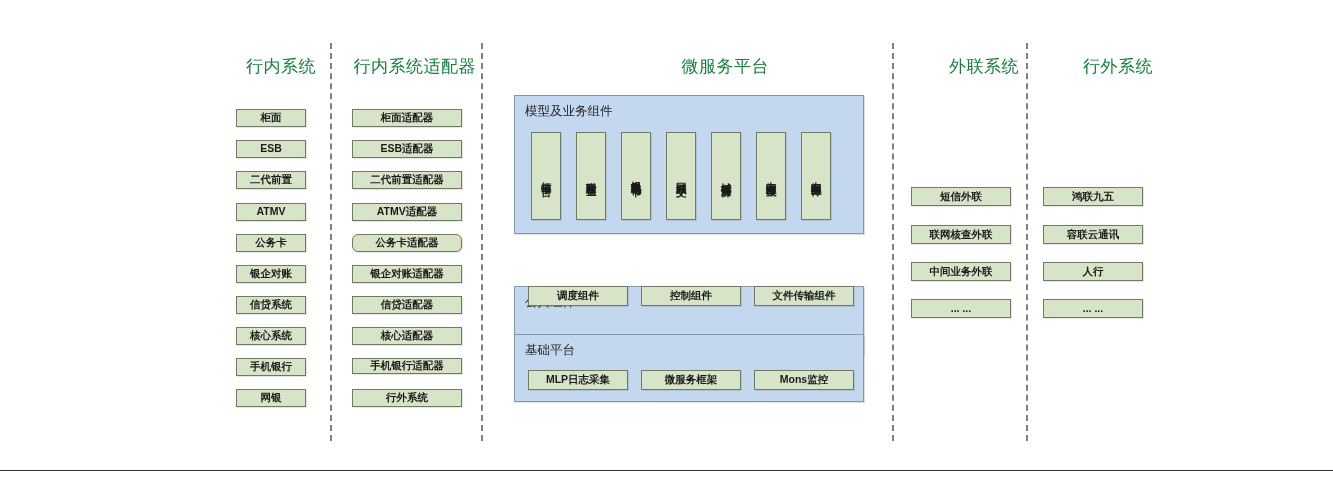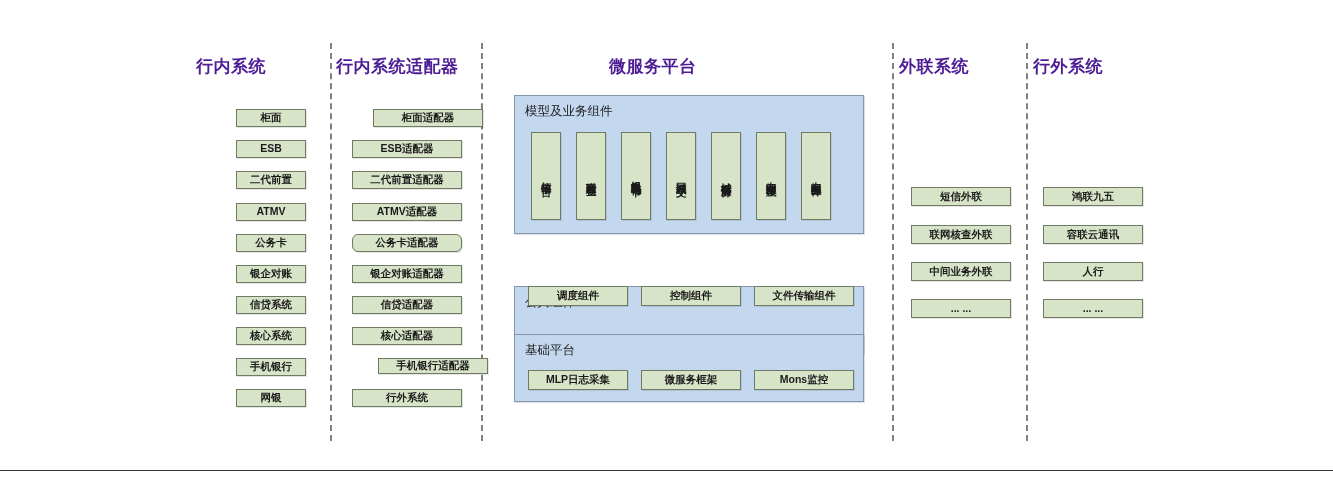--- a/index.html
+++ b/index.html
@@ -19,23 +19,23 @@
     position: absolute;
     left: 0; top: 0;
     width: 1333px;
     height: 483px;
   }
 
   
   .col-title {
     position: absolute;
     font-size: 17px;
-    font-weight: bold;
-    color: #4c1d95;
-    text-align: left;
+    font-weight: normal;
+    color: #15803d;
+    text-align: right;
     letter-spacing: 0.5px;
     white-space: nowrap;
   }
 
   
   .vsep {
     position: absolute;
     top: 43px;
     height: 398px;
     width: 0;
@@ -116,29 +116,29 @@
   <div class="node" style="left:236px; top:140px; width:70px; height:18px;">ESB</div>
   <div class="node" style="left:236px; top:171px; width:70px; height:18px;">二代前置</div>
   <div class="node" style="left:236px; top:203px; width:70px; height:18px;">ATMV</div>
   <div class="node" style="left:236px; top:234px; width:70px; height:18px;">公务卡</div>
   <div class="node" style="left:236px; top:265px; width:70px; height:18px;">银企对账</div>
   <div class="node" style="left:236px; top:296px; width:70px; height:18px;">信贷系统</div>
   <div class="node" style="left:236px; top:327px; width:70px; height:18px;">核心系统</div>
   <div class="node" style="left:236px; top:358px; width:70px; height:18px;">手机银行</div>
   <div class="node" style="left:236px; top:389px; width:70px; height:18px;">网银</div>
 
-  <div class="node" style="left:352px; top:109px; width:110px; height:18px;margin-left:21px;">柜面适配器</div>
+  <div class="node" style="left:352px; top:109px; width:110px; height:18px;">柜面适配器</div>
   <div class="node" style="left:352px; top:140px; width:110px; height:18px;">ESB适配器</div>
   <div class="node" style="left:352px; top:171px; width:110px; height:18px;">二代前置适配器</div>
   <div class="node" style="left:352px; top:203px; width:110px; height:18px;">ATMV适配器</div>
   <div class="node" style="left:352px; top:234px; width:110px; height:18px;border-radius:6px;">公务卡适配器</div>
   <div class="node" style="left:352px; top:265px; width:110px; height:18px;">银企对账适配器</div>
   <div class="node" style="left:352px; top:296px; width:110px; height:18px;">信贷适配器</div>
   <div class="node" style="left:352px; top:327px; width:110px; height:18px;">核心适配器</div>
-  <div class="node" style="left:352px; top:358px; width:110px; height:16px;margin-left:26px;">手机银行适配器</div>
+  <div class="node" style="left:352px; top:358px; width:110px; height:16px;">手机银行适配器</div>
   <div class="node" style="left:352px; top:389px; width:110px; height:18px;">行外系统</div>
 
   <div class="group" style="left:514px; top:95px; width:350px; height:139px;">
     <div class="group-label">模型及业务组件</div>
   </div>
   <div class="node vertical" style="left:531px; top:132px; width:30px; height:88px;">短信平台</div>
   <div class="node vertical" style="left:576px; top:132px; width:30px; height:88px;">联网核查</div>
   <div class="node vertical" style="left:621px; top:132px; width:30px; height:88px;">银联及银行卡</div>
   <div class="node vertical" style="left:666px; top:132px; width:30px; height:88px;">同城票交</div>
   <div class="node vertical" style="left:711px; top:132px; width:30px; height:88px;">城商行清算</div>

